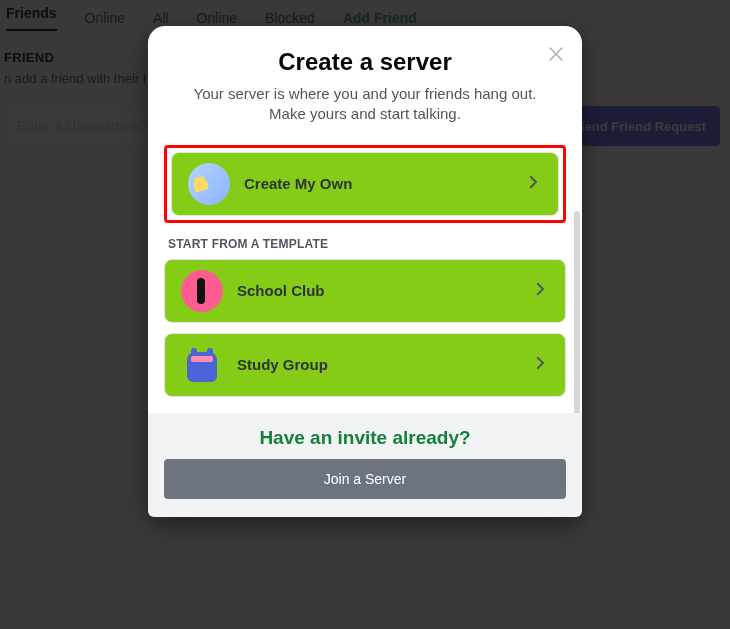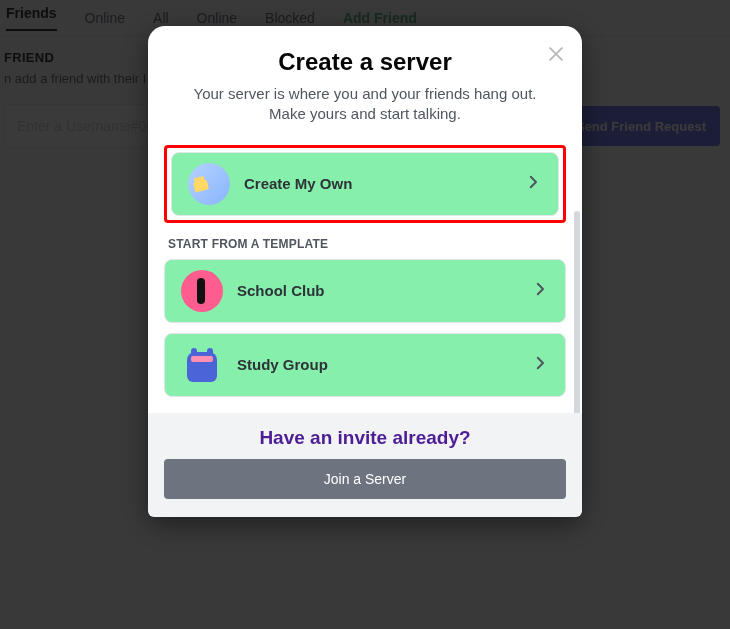--- a/index.html
+++ b/index.html
@@ -25,35 +25,35 @@
   .modal { position: absolute; top: 26px; left: 50%; transform: translateX(-50%); width: 434px; background: #fff; border-radius: 17px; box-shadow: 0 8px 24px rgba(0,0,0,.45); display: flex; flex-direction: column; max-height: 582px; }
   .modal-head { position: relative; padding: 22px 20px 6px; text-align: center; }
   .modal-title { font-size: 24px; font-weight: 800; color: #060607; }
   .modal-sub { margin-top: 8px; font-size: 15px; color: #4f5660; line-height: 1.35; padding: 0 10px; }
   .close { position: absolute; top: 18px; right: 16px; color: #b9bbbe; cursor: pointer; }
   .close svg { width: 20px; height: 20px; }
 
   .scroll { padding: 14px 16px 6px; overflow: hidden; position: relative; flex: 1; }
   .section-label { font-size: 12px; font-weight: 800; letter-spacing: .2px; color: #4f5660; margin: 14px 0 8px 4px; }
 
-  .option { display: flex; align-items: center; gap: 14px; width: 100%; height: 64px; border: 1px solid #e3e5e8; border-radius: 8px; background: #86efac; padding: 0 16px; margin-bottom: 10px; cursor: pointer; }
+  .option { display: flex; align-items: center; gap: 14px; width: 100%; height: 64px; border: 1px solid #e3e5e8; border-radius: 8px; background: #84cc16; padding: 0 16px; margin-bottom: 10px; cursor: pointer; }
   .option .label { flex: 1; font-size: 15px; font-weight: 700; color: #2e3338; text-align: left; }
   .option .chev { color: #4f5660; }
   .option .chev svg { width: 18px; height: 18px; }
   .option .ico { width: 42px; height: 42px; position: relative; flex-shrink: 0; }
 
   
   .highlight { border: 3px solid #ff0000; border-radius: 4px; padding: 4px; margin-bottom: 12px; }
   .highlight .option { margin-bottom: 0; }
 
   
   .thumb { position: absolute; right: 2px; top: 80px; width: 6px; height: 270px; background: #d4d7dc; border-radius: 3px; }
 
   .footer { background: #f2f3f5; padding: 14px 16px 18px; border-radius: 0 0 6px 6px; text-align: center; }
-  .footer-q { font-size: 19px; font-weight: 700; color: #4c1d95; margin-bottom: 10px; }
+  .footer-q { font-size: 19px; font-weight: 700; color: #15803d; margin-bottom: 10px; }
   .join-btn { width: 100%; height: 40px; background: #6d7480; color: #fff; border: none; border-radius: 4px; font-size: 14px; font-weight: 500; cursor: pointer; }
 
   
   .ico-circle { position:absolute; inset:0; border-radius:50%; }
   .ico-own .ico-circle { background: linear-gradient(135deg,#b5d3ff,#8ab4ff); }
   .ico-own::after { content:""; position:absolute; left:6px; top:18px; width:14px; height:10px; background:#ffd866; border-radius:2px; transform: rotate(-15deg); box-shadow: 0 -6px 0 -2px #ffd866; }
   .ico-own::before { content:""; position:absolute; right:6px; top:6px; width:10px; height:14px; background:#fff; border:1px solid #d0d3d7; border-radius:2px; }
 
   .ico-gaming .ico-circle { background:#c9a8ff; }
   .ico-gaming::after { content:""; position:absolute; left:10px; top:12px; width:22px; height:18px; background:#111; clip-path: polygon(40% 0,100% 20%,90% 100%,0 90%); }

